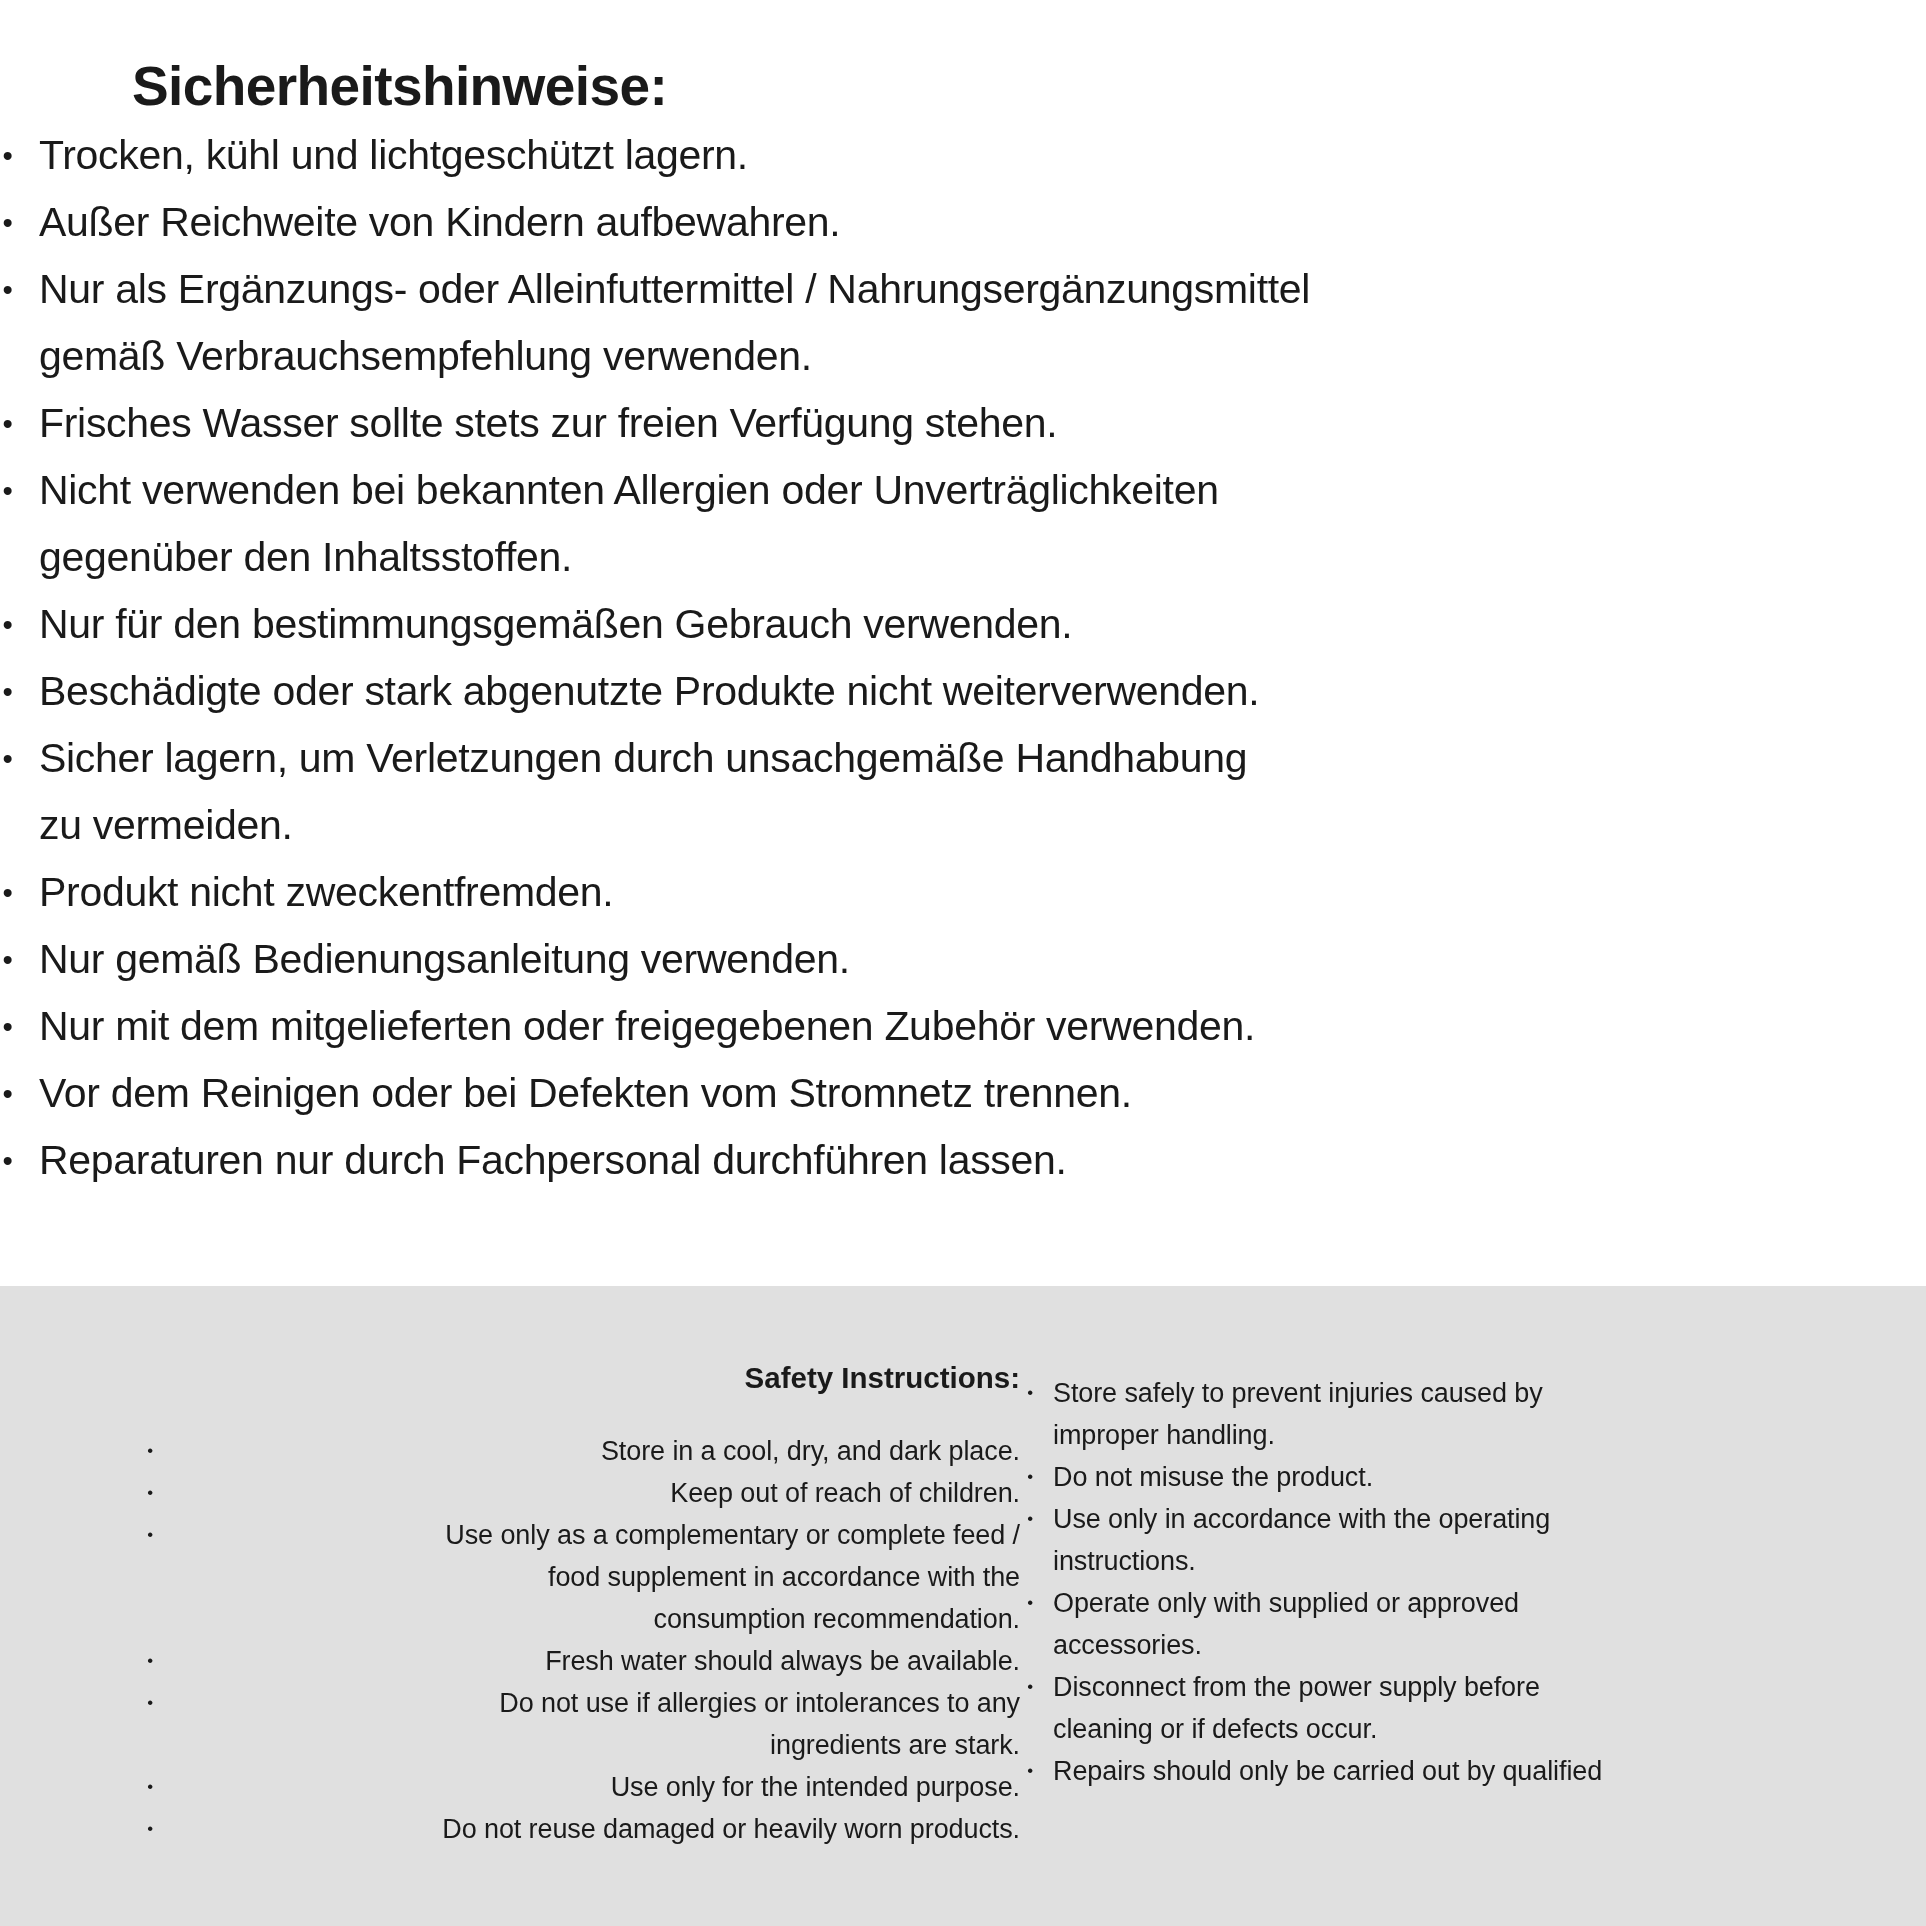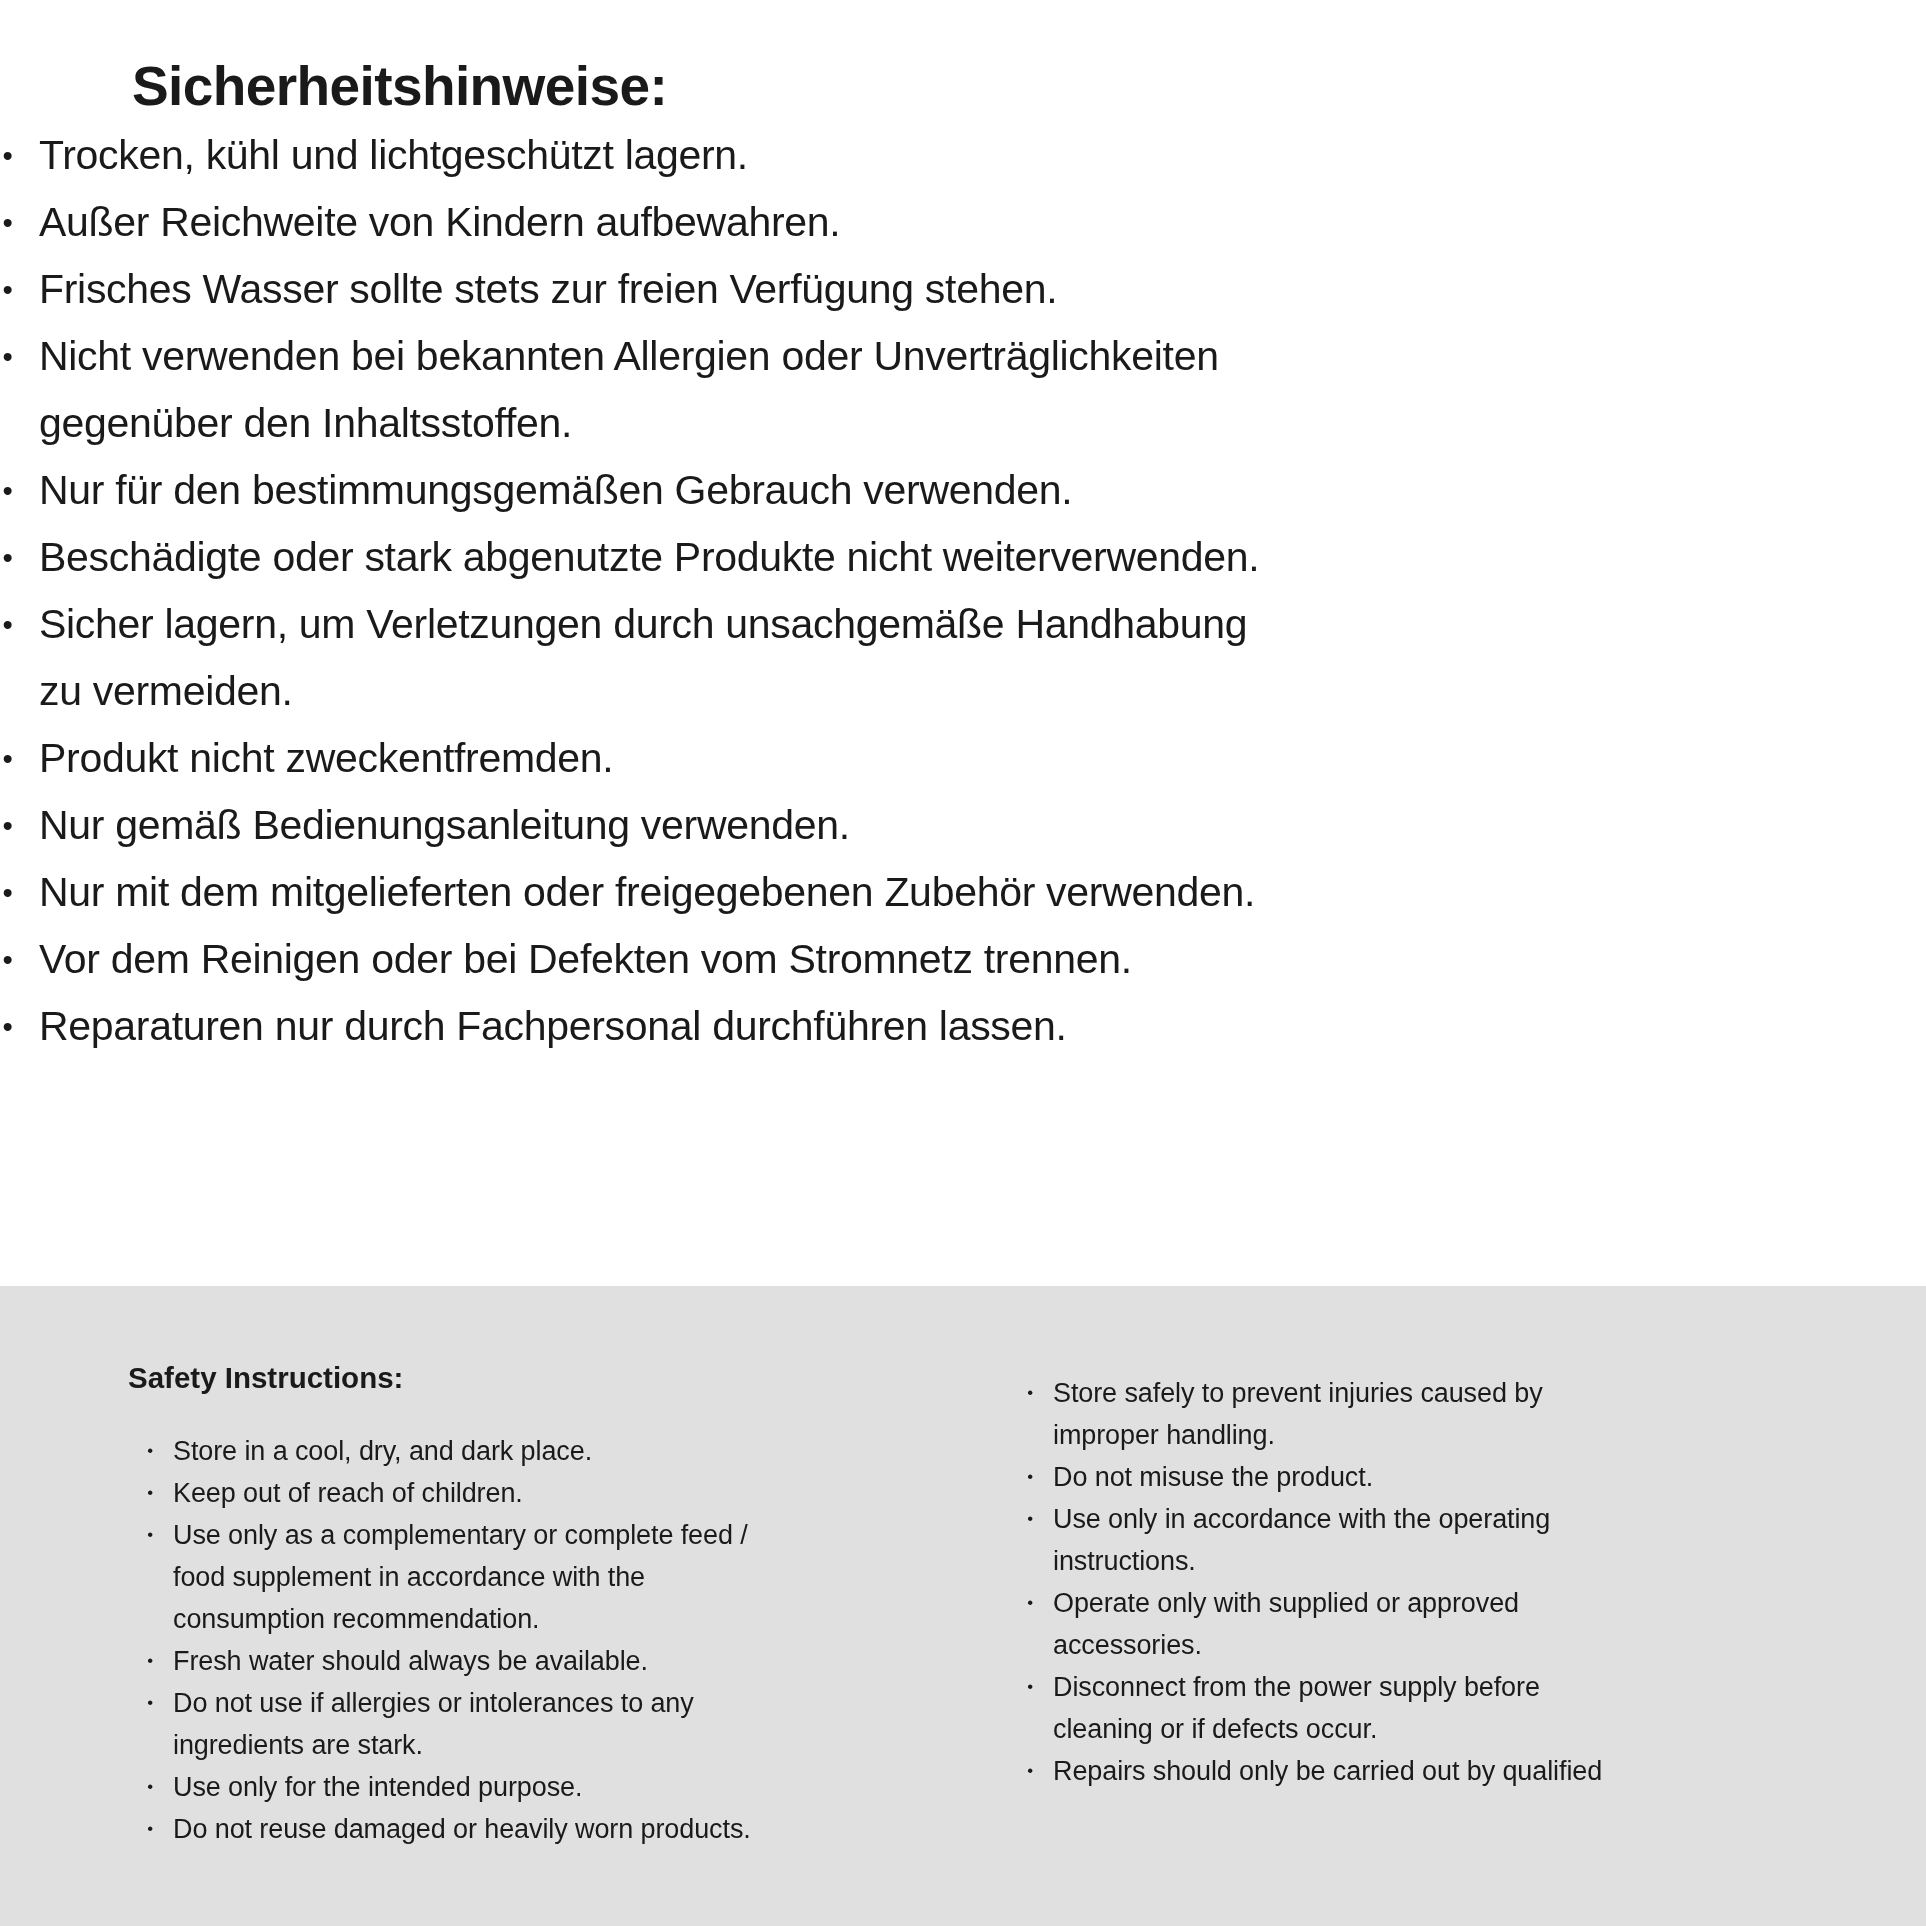--- a/index.html
+++ b/index.html
@@ -61,20 +61,21 @@
   .en-band {
     position: absolute;
     top: 1286px; left: 0; right: 0; bottom: 0;
     background: var(--band, #e0e0e0);
   }
   .en-col-left {
     position: absolute;
     left: 128px;
     top: 72px;
     width: 892px;
+    text-align: right;
   }
   .en-col-right {
     position: absolute;
     left: 1022px;
     top: 82px;
     width: 873px;
   }
   .en-title {
     margin: 0;
     font-size: 29.5px;
@@ -109,20 +110,24 @@
   <h1 class="de-title">Sicherheitshinweise:</h1>
 
   <ul class="bullets de-list">
     <li>
       <span class="line">Trocken, kühl und lichtgeschützt lagern.</span>
     </li>
     <li>
       <span class="line">Außer Reichweite von Kindern aufbewahren.</span>
     </li>
     <li>
+      <span class="line">Nur als Ergänzungs- oder Alleinfuttermittel / Nahrungsergänzungsmittel</span>
+      <span class="line">gemäß Verbrauchsempfehlung verwenden.</span>
+    </li>
+    <li>
       <span class="line">Frisches Wasser sollte stets zur freien Verfügung stehen.</span>
     </li>
     <li>
       <span class="line">Nicht verwenden bei bekannten Allergien oder Unverträglichkeiten</span>
       <span class="line">gegenüber den Inhaltsstoffen.</span>
     </li>
     <li>
       <span class="line">Nur für den bestimmungsgemäßen Gebrauch verwenden.</span>
     </li>
     <li>

